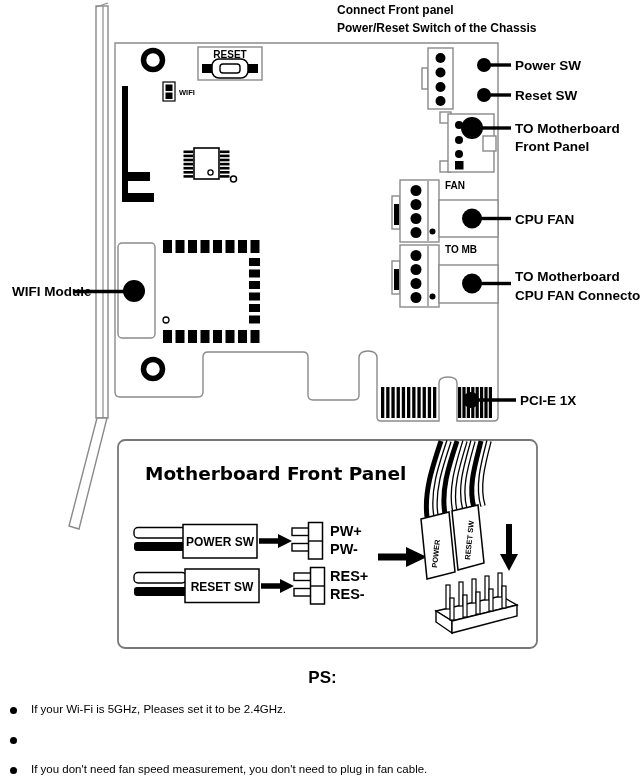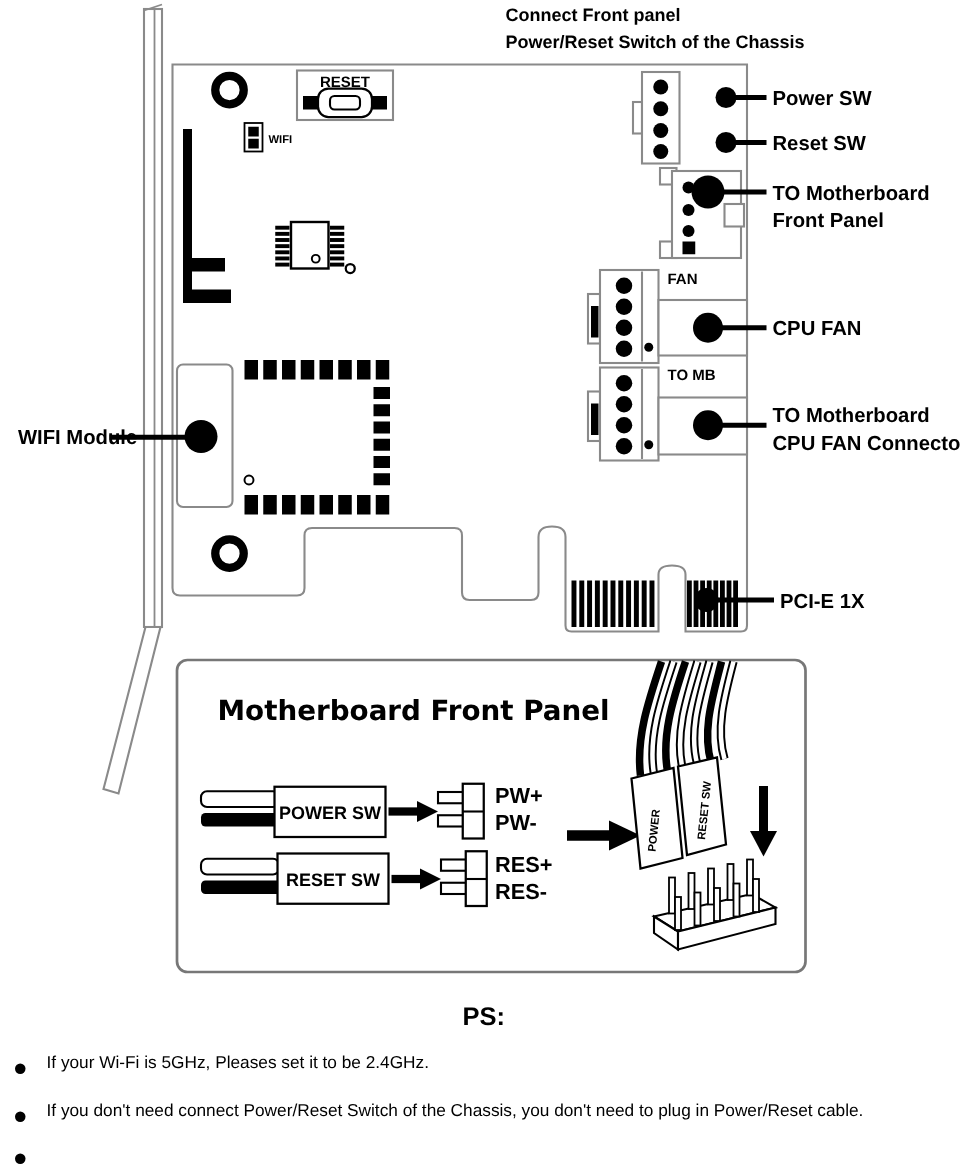--- a/index.html
+++ b/index.html
@@ -21,21 +21,21 @@
   .tiny{font-size:7.5px;font-weight:bold;}
   .pin-lab{font-size:14.5px;font-weight:600;}
   .box-lab{font-size:12px;font-weight:600;}
   .inset-title{font-size:18.5px;font-weight:bold;font-family:"DejaVu Sans",sans-serif;}
   .plug-lab{font-size:7.5px;font-weight:600;}
   .cable-u{fill:none;stroke:#000;stroke-width:5.6;}
   .cable-w{fill:none;stroke:#fff;stroke-width:3;}
   .cable-b{fill:none;stroke:#000;stroke-width:5;}
   .ps{position:absolute;left:0;top:668px;width:640px;}
   .ps-title{font-size:17px;font-weight:bold;margin:0 0 14px 5px;text-align:center;}
-  .ps-item{display:flex;align-items:flex-end;margin:0 0 18px 0;font-size:11.5px;line-height:14px;}
+  .ps-item{display:flex;align-items:center;margin:0 0 18px 0;font-size:11.5px;line-height:14px;}
   .ps-item .bullet{flex:none;width:7px;height:7px;border-radius:50%;background:#000;margin:3px 14px 0 10px;}
 </style>
 </head>
 <body>
 
 
 
 <svg width="640" height="660" viewBox="0 0 640 660">
 
   <text class="hdr" x="337" y="14">Connect Front panel</text>
@@ -313,21 +313,21 @@
 
 
 <div class="ps">
   <div class="ps-title">PS:</div>
   <div class="ps-item">
     <span class="bullet"></span>
     <span>If your Wi-Fi is 5GHz, Pleases set it to be 2.4GHz.</span>
   </div>
   <div class="ps-item">
     <span class="bullet"></span>
-    <span>If you don't need connect Power/Reset Switch of the Chassis, you don't need to plug in Power/Reset cable.</span>
   </div>
   <div class="ps-item">
     <span class="bullet"></span>
+    <span>If you don't need fan speed measurement, you don't need to plug in fan cable.</span>
   </div>
 </div>
 
 
 
 
 </body></html>

